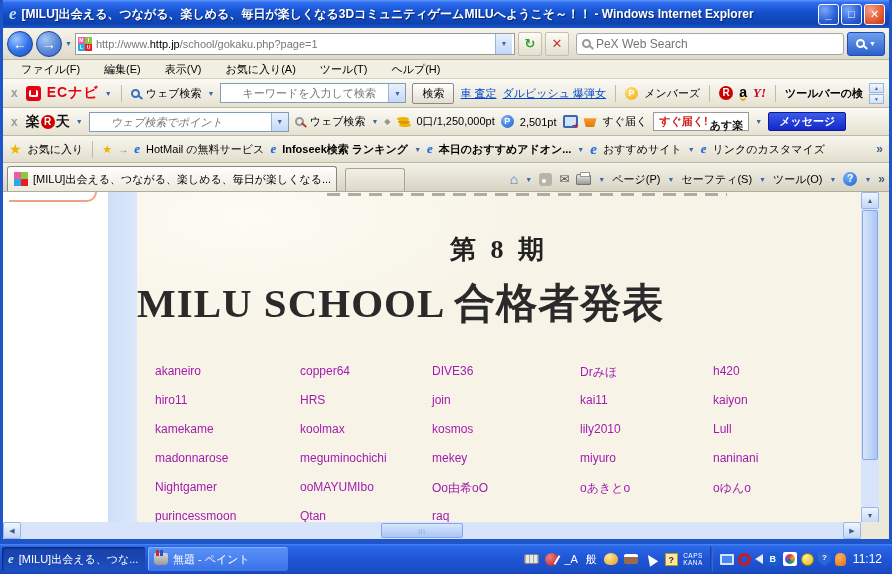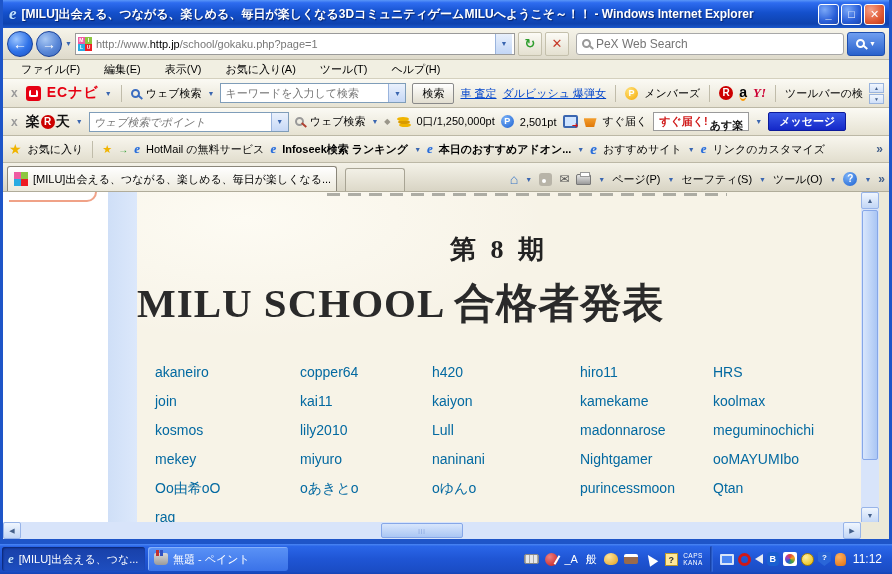--- a/index.html
+++ b/index.html
@@ -47,21 +47,21 @@
   
   .tool-row { background:linear-gradient(180deg,#fbfaf4,#e6e2d2); border-bottom:1px solid #bcb8a6; padding:0 6px; gap:6px; white-space:nowrap; }
   .ec-row { height:29px; }
   .rk-row { height:28px; }
   .fav-row { height:27px; background:linear-gradient(180deg,#f8f6ee,#e2dece); }
   .xclose { color:#9a9a9a; font-weight:bold; font-size:12px; padding:0 2px; }
   .vsep { width:1px; height:17px; background:#c0bcaa; margin:0 3px; flex:none; }
   .ec-logo-mark { width:15px; height:15px; background:#e60012; border-radius:3px; flex:none; position:relative; }
   .ec-logo-mark::after { content:""; position:absolute; inset:4px 3px; border:2px solid #fff; border-radius:2px; border-top:none; }
   .ec-logo-text { color:#e60012; font-weight:bold; font-size:14px; letter-spacing:1px; }
-  .ec-input-wrap, .rk-input-wrap { height:20px; border:1px solid #7f9db9; background:#fff; display:flex; align-items:center; flex:none; }
+  .ec-input-wrap, .rk-input-wrap { height:20px; border:1px solid #7f9db9; background:#fff; display:flex; align-items:center; flex:none;padding-left:17px; }
   .ec-input-wrap { width:186px; } .rk-input-wrap { width:200px; }
   .ec-input-wrap input, .rk-input-wrap input { border:none; outline:none; flex:1; padding:0 4px; color:#999; font-size:11px; font-family:inherit; background:transparent; }
   .rk-input-wrap input { font-style:italic; }
   .in-dd { width:17px; height:18px; background:linear-gradient(180deg,#eaf1fc,#c6d8f6); border-left:1px solid #9ab4dd; display:flex; align-items:center; justify-content:center; flex:none; }
   .btn-search { height:21px; padding:0 9px; border:1px solid #8a8a8a; border-radius:2px; background:linear-gradient(180deg,#ffffff,#e2ded0); display:flex; align-items:center; }
   .bluelink { color:#0044cc; text-decoration:underline; }
   .coin { width:13px; height:13px; border-radius:50%; background:radial-gradient(circle at 35% 30%,#ffe27a,#f5a800); color:#fff; font:bold 9px/13px "Liberation Sans",sans-serif; text-align:center; flex:none; }
   .coin.blue { background:radial-gradient(circle at 35% 30%,#7ab2f8,#1a5fd0); }
   .rcircle { width:14px; height:14px; border-radius:50%; background:#cc0000; color:#fff; font:bold 10px/14px "Liberation Sans",sans-serif; text-align:center; flex:none; }
   .amazon-a { font-weight:bold; font-size:14px; border-bottom:2px solid #ff9900; border-radius:0 0 60% 60%; line-height:13px; }
@@ -100,21 +100,21 @@
   .content { position:relative; width:886px; height:347px; background:#ece9d8; overflow:hidden; }
   .white-panel { position:absolute; left:0; top:0; width:105px; height:330px; background:#fff; }
   .orange-frag { position:absolute; left:6px; top:0; width:88px; height:10px; border-bottom:2px solid #f0a287; border-right:2px solid #f0a287; border-bottom-right-radius:14px; }
   .blue-strip { position:absolute; left:105px; top:0; width:29px; height:330px; background:linear-gradient(90deg,#cfdff7,#dce8fb); }
   .beige { position:absolute; left:134px; top:0; width:724px; height:330px; background:#f7f3e7; }
   .beige::before { content:""; position:absolute; inset:0; background:radial-gradient(ellipse 300px 120px at 15% 8%,#fdfbf3,rgba(253,251,243,0)); }
   .clip-frag { position:absolute; left:190px; top:1px; width:400px; height:3px; background:repeating-linear-gradient(90deg,#9a9a92 0 13px,transparent 13px 21px); opacity:.8; }
   .term-h { position:absolute; top:40px; width:100%; text-align:center; font:bold 26px "Liberation Serif","DejaVu Serif",serif; color:#222; letter-spacing:4px; }
   .main-h { position:absolute; top:84px; width:100%; font:bold 41px "Liberation Serif","DejaVu Serif",serif; color:#2a2a2a; letter-spacing:1px; }
   .names-grid { position:absolute; left:18px; top:172px; right:4px; display:grid; grid-template-columns:145px 132px 148px 133px 1fr; grid-auto-rows:29px; }
-  .name-cell { font-size:14px; color:#0369a1; }
+  .name-cell { font-size:12px; color:#a21caf; }
 
   
   .vscroll { position:absolute; left:858px; top:0; width:18px; height:332px; background:#d8e4fa; }
   .sbtn { position:absolute; left:0; width:18px; height:17px; border:1px solid #98b4e8; border-radius:2px; background:linear-gradient(180deg,#f0f6fe,#c2d6f6); color:#44608a; font-size:7px; display:flex; align-items:center; justify-content:center; }
   .vthumb { position:absolute; left:1px; top:18px; width:16px; height:250px; border:1px solid #86a7e8; border-radius:2px; background:linear-gradient(90deg,#d8e6fc,#aac6f4); }
   .hscroll { position:absolute; left:0; top:330px; width:858px; height:17px; background:#d8e4fa; }
   .hthumb { position:absolute; left:378px; top:1px; width:82px; height:15px; border:1px solid #86a7e8; border-radius:2px; background:linear-gradient(180deg,#d8e6fc,#aac6f4); display:flex; align-items:center; justify-content:center; color:#7b99d8; font-size:6px; letter-spacing:1px; }
   .corner { position:absolute; left:858px; top:330px; width:28px; height:17px; background:#ece9d8; }
 
   
@@ -218,21 +218,21 @@
     <span class="bluelink">車 査定</span>
     <span class="bluelink">ダルビッシュ 爆弾女</span>
     <span class="vsep"></span>
     <span class="coin">P</span>
     <span>メンバーズ</span>
     <span class="vsep"></span>
     <span class="rcircle">R</span>
     <span class="amazon-a">a</span>
     <span class="yahoo">Y!</span>
     <span class="vsep"></span>
-    <span style="font-weight:normal">ツールバーの検</span>
+    <span style="font-weight:bold">ツールバーの検</span>
     <span class="spinner">
       <span>▲</span>
       <span>▼</span>
     </span>
   </div>
 
   <div class="tool-row rk-row row">
     <span class="xclose">x</span>
     <span class="rk-logo">
       <span>楽</span>
@@ -322,20 +322,22 @@
       <div class="orange-frag"></div>
     </div>
     <div class="blue-strip"></div>
     <div class="beige">
       <div class="clip-frag"></div>
       <div class="term-h">第 8 期</div>
       <div class="main-h">MILU SCHOOL 合格者発表</div>
       <div class="names-grid">
           <div class="name-cell">akaneiro</div>
           <div class="name-cell">copper64</div>
+          <div class="name-cell">DIVE36</div>
+          <div class="name-cell">Drみほ</div>
           <div class="name-cell">h420</div>
           <div class="name-cell">hiro11</div>
           <div class="name-cell">HRS</div>
           <div class="name-cell">join</div>
           <div class="name-cell">kai11</div>
           <div class="name-cell">kaiyon</div>
           <div class="name-cell">kamekame</div>
           <div class="name-cell">koolmax</div>
           <div class="name-cell">kosmos</div>
           <div class="name-cell">lily2010</div>

